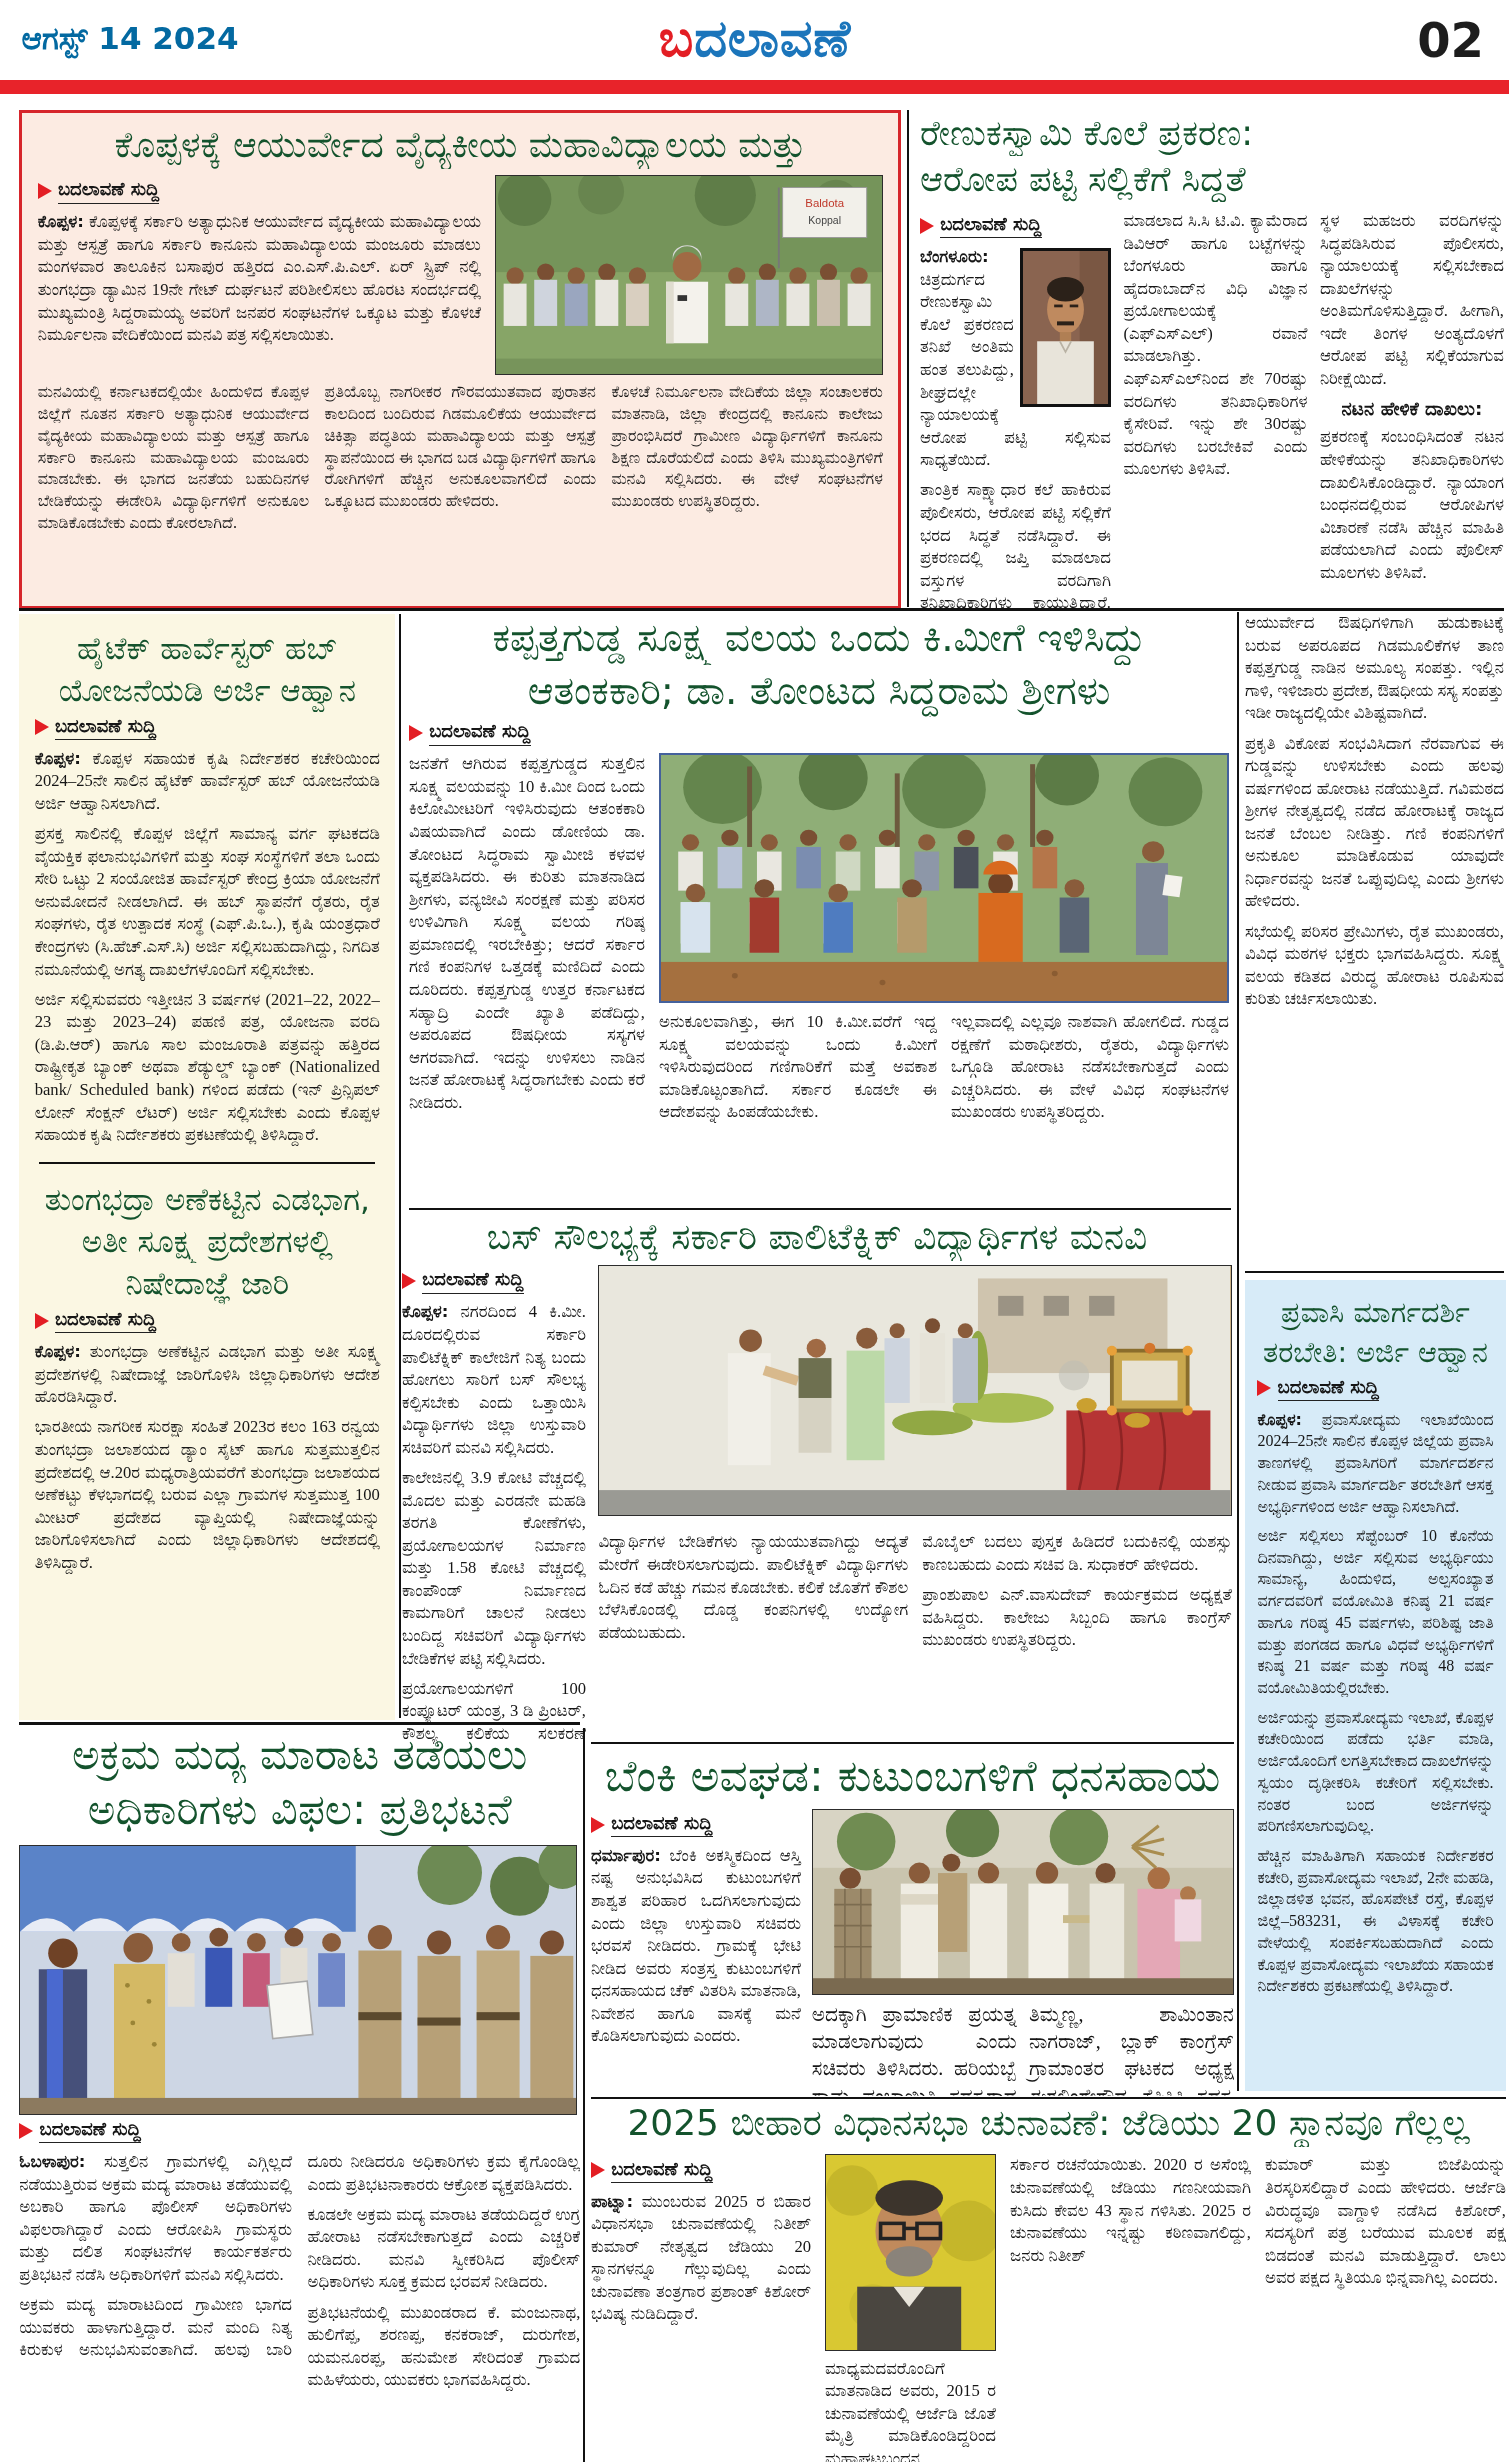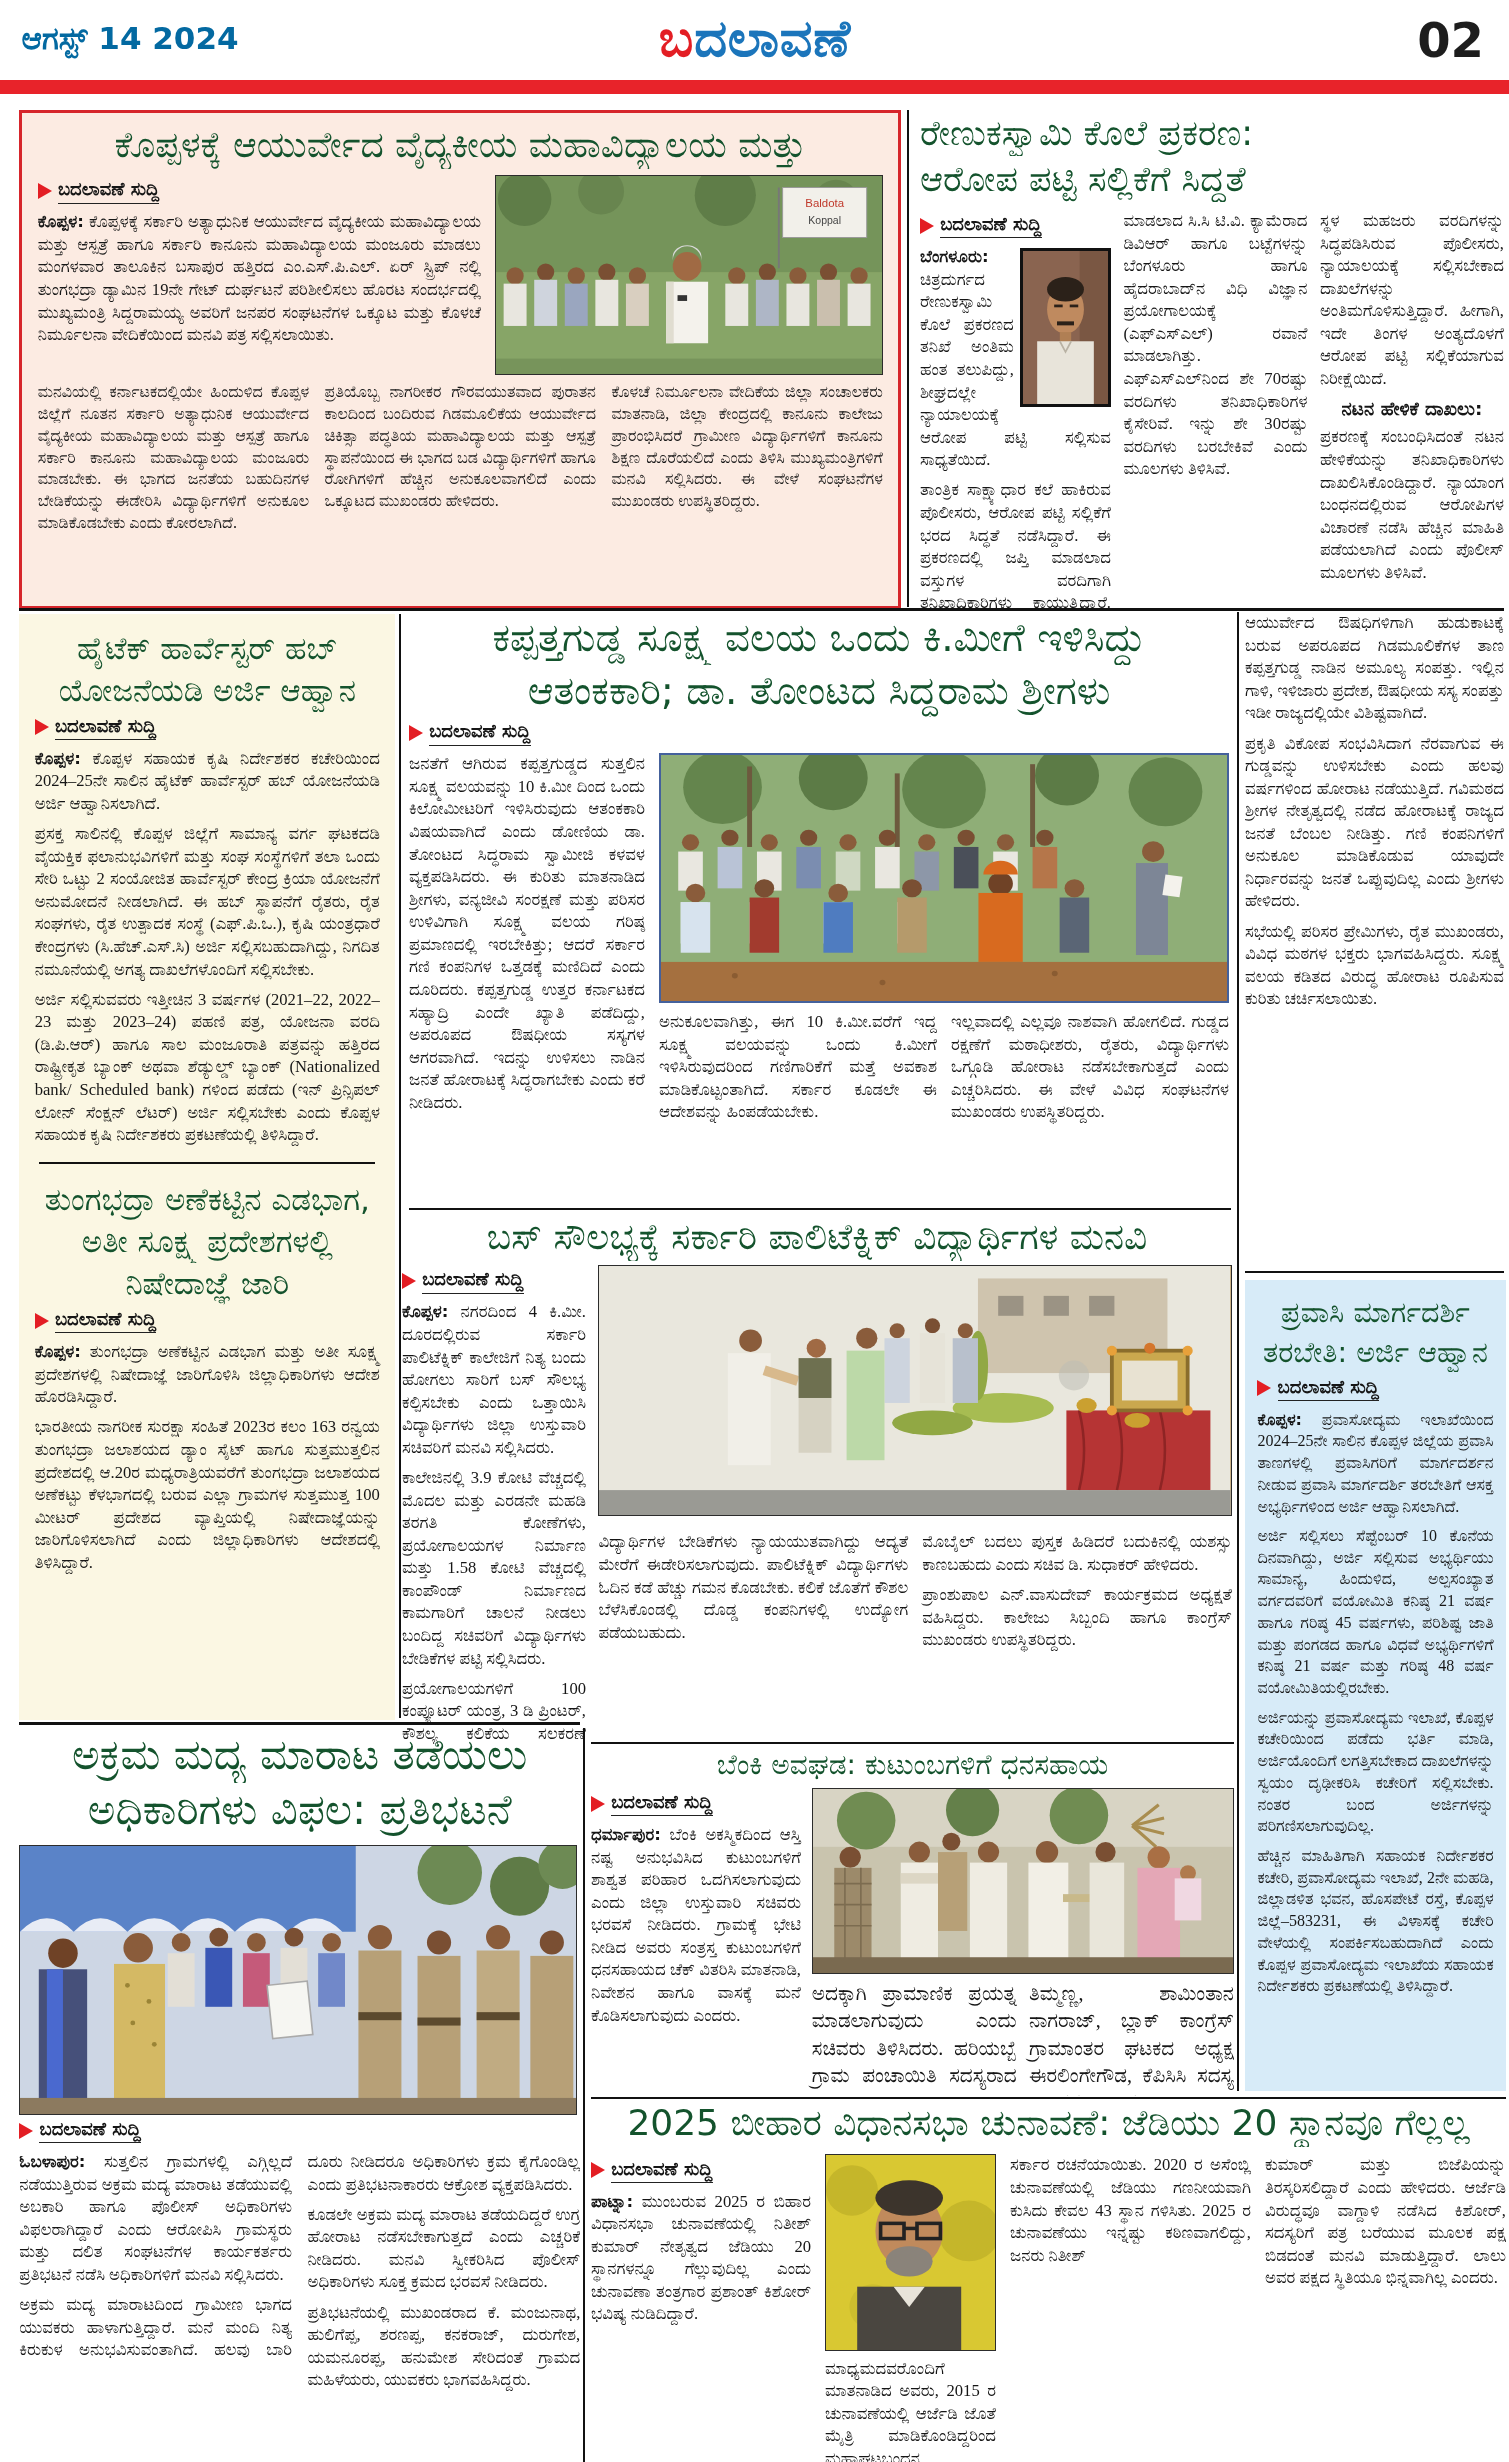--- a/index.html
+++ b/index.html
@@ -72,21 +72,21 @@
           background:#d7ebf8;padding:12.4px 12.4px;overflow:hidden;}
   .blockF .hl{font-size:28.6px;line-height:1.4;}
   .blockF p.body{font-size:16px;}
   
   .blockG{position:absolute;left:19.3px;top:1728px;width:561px;height:734px;overflow:hidden;}
   .blockG .hl{font-size:42px;line-height:1.3;}
   .g-photo{width:558px;height:270px;box-sizing:border-box;margin-top:7.7px;}
   .g-cols{column-count:2;column-gap:15.4px;margin-top:3.1px;}
   
   .blockH{position:absolute;left:591px;top:1747px;width:643px;height:349px;overflow:hidden;}
-  .blockH .hl{font-size:28px;line-height:1.3;}
+  .blockH .hl{font-size:44px;line-height:1.3;}
   .h-row{display:flex;gap:10.8px;margin-top:4.6px;}
   .h-c1{width:210px;flex:none;}
   .h-right{flex:1;}
   .h-photo{height:184px;}
   .h-below{column-count:2;column-gap:12.4px;margin-top:6.2px;}
   .h-below p.body{font-size:20px;}
   
   .blockI{position:absolute;left:591px;top:2100px;width:915px;height:362px;overflow:hidden;}
   .blockI .hl{font-size:36px;line-height:1.3;}
   .i-row{display:flex;gap:14px;margin-top:7.7px;}

